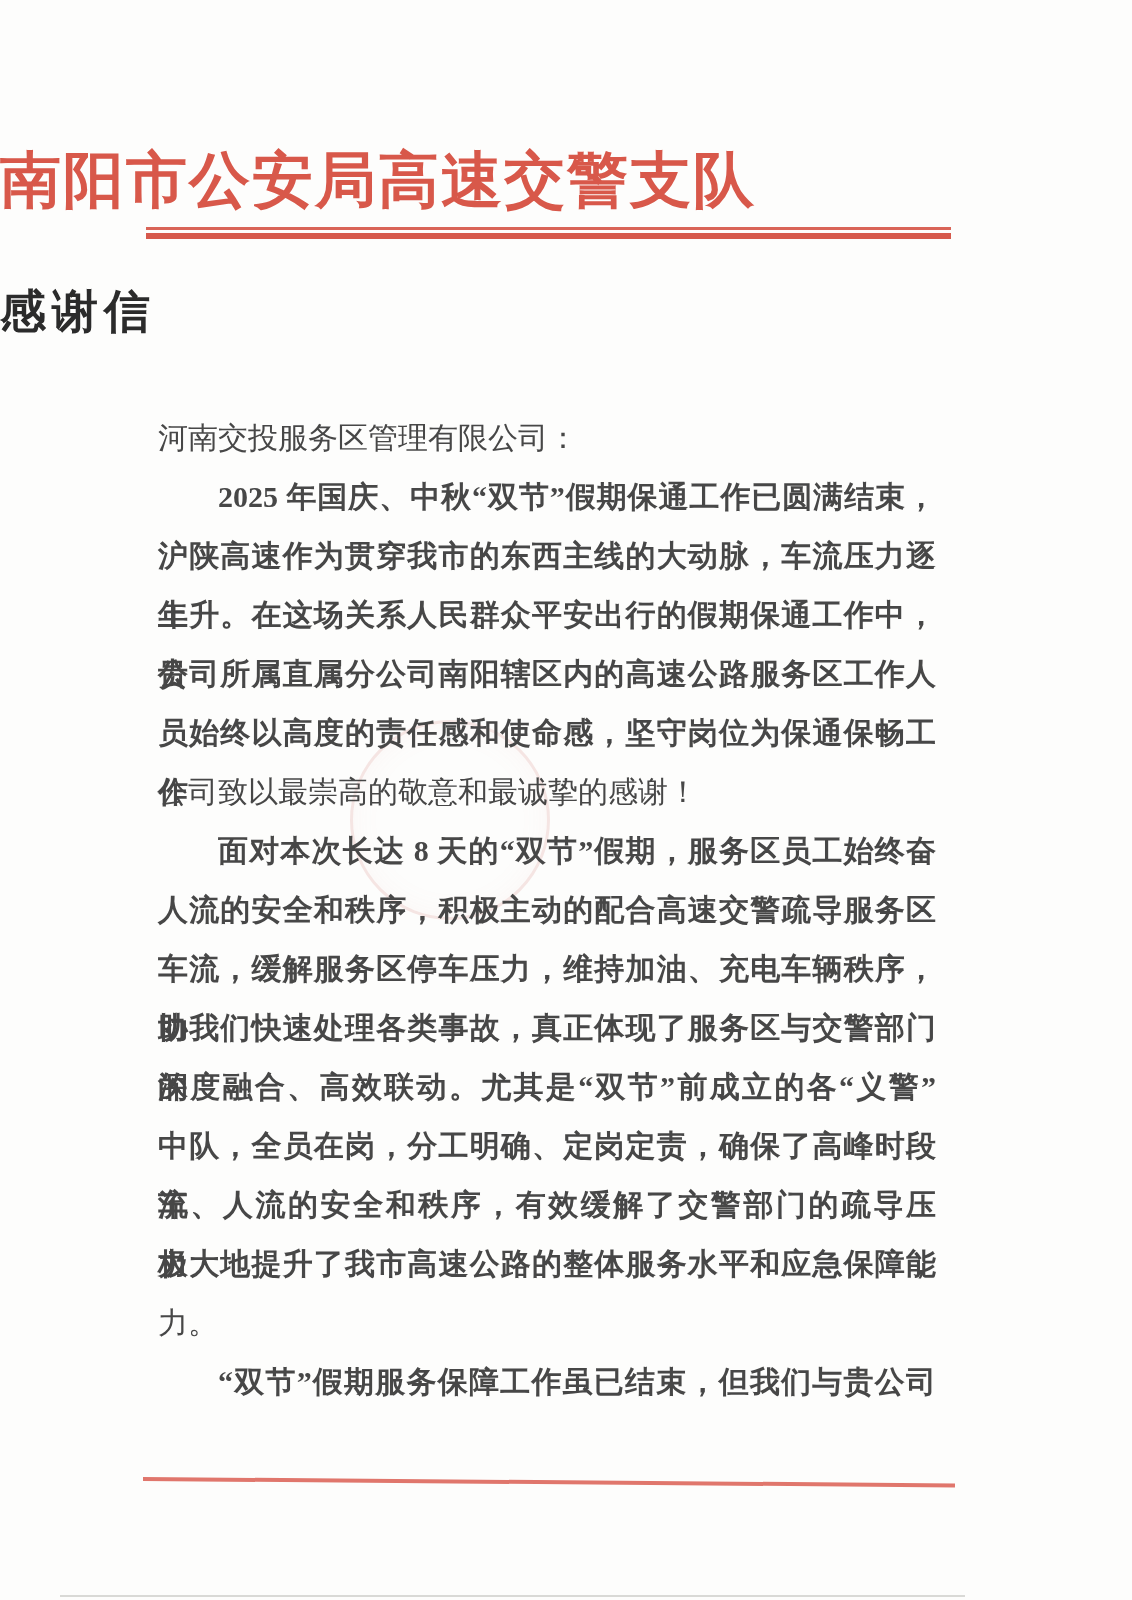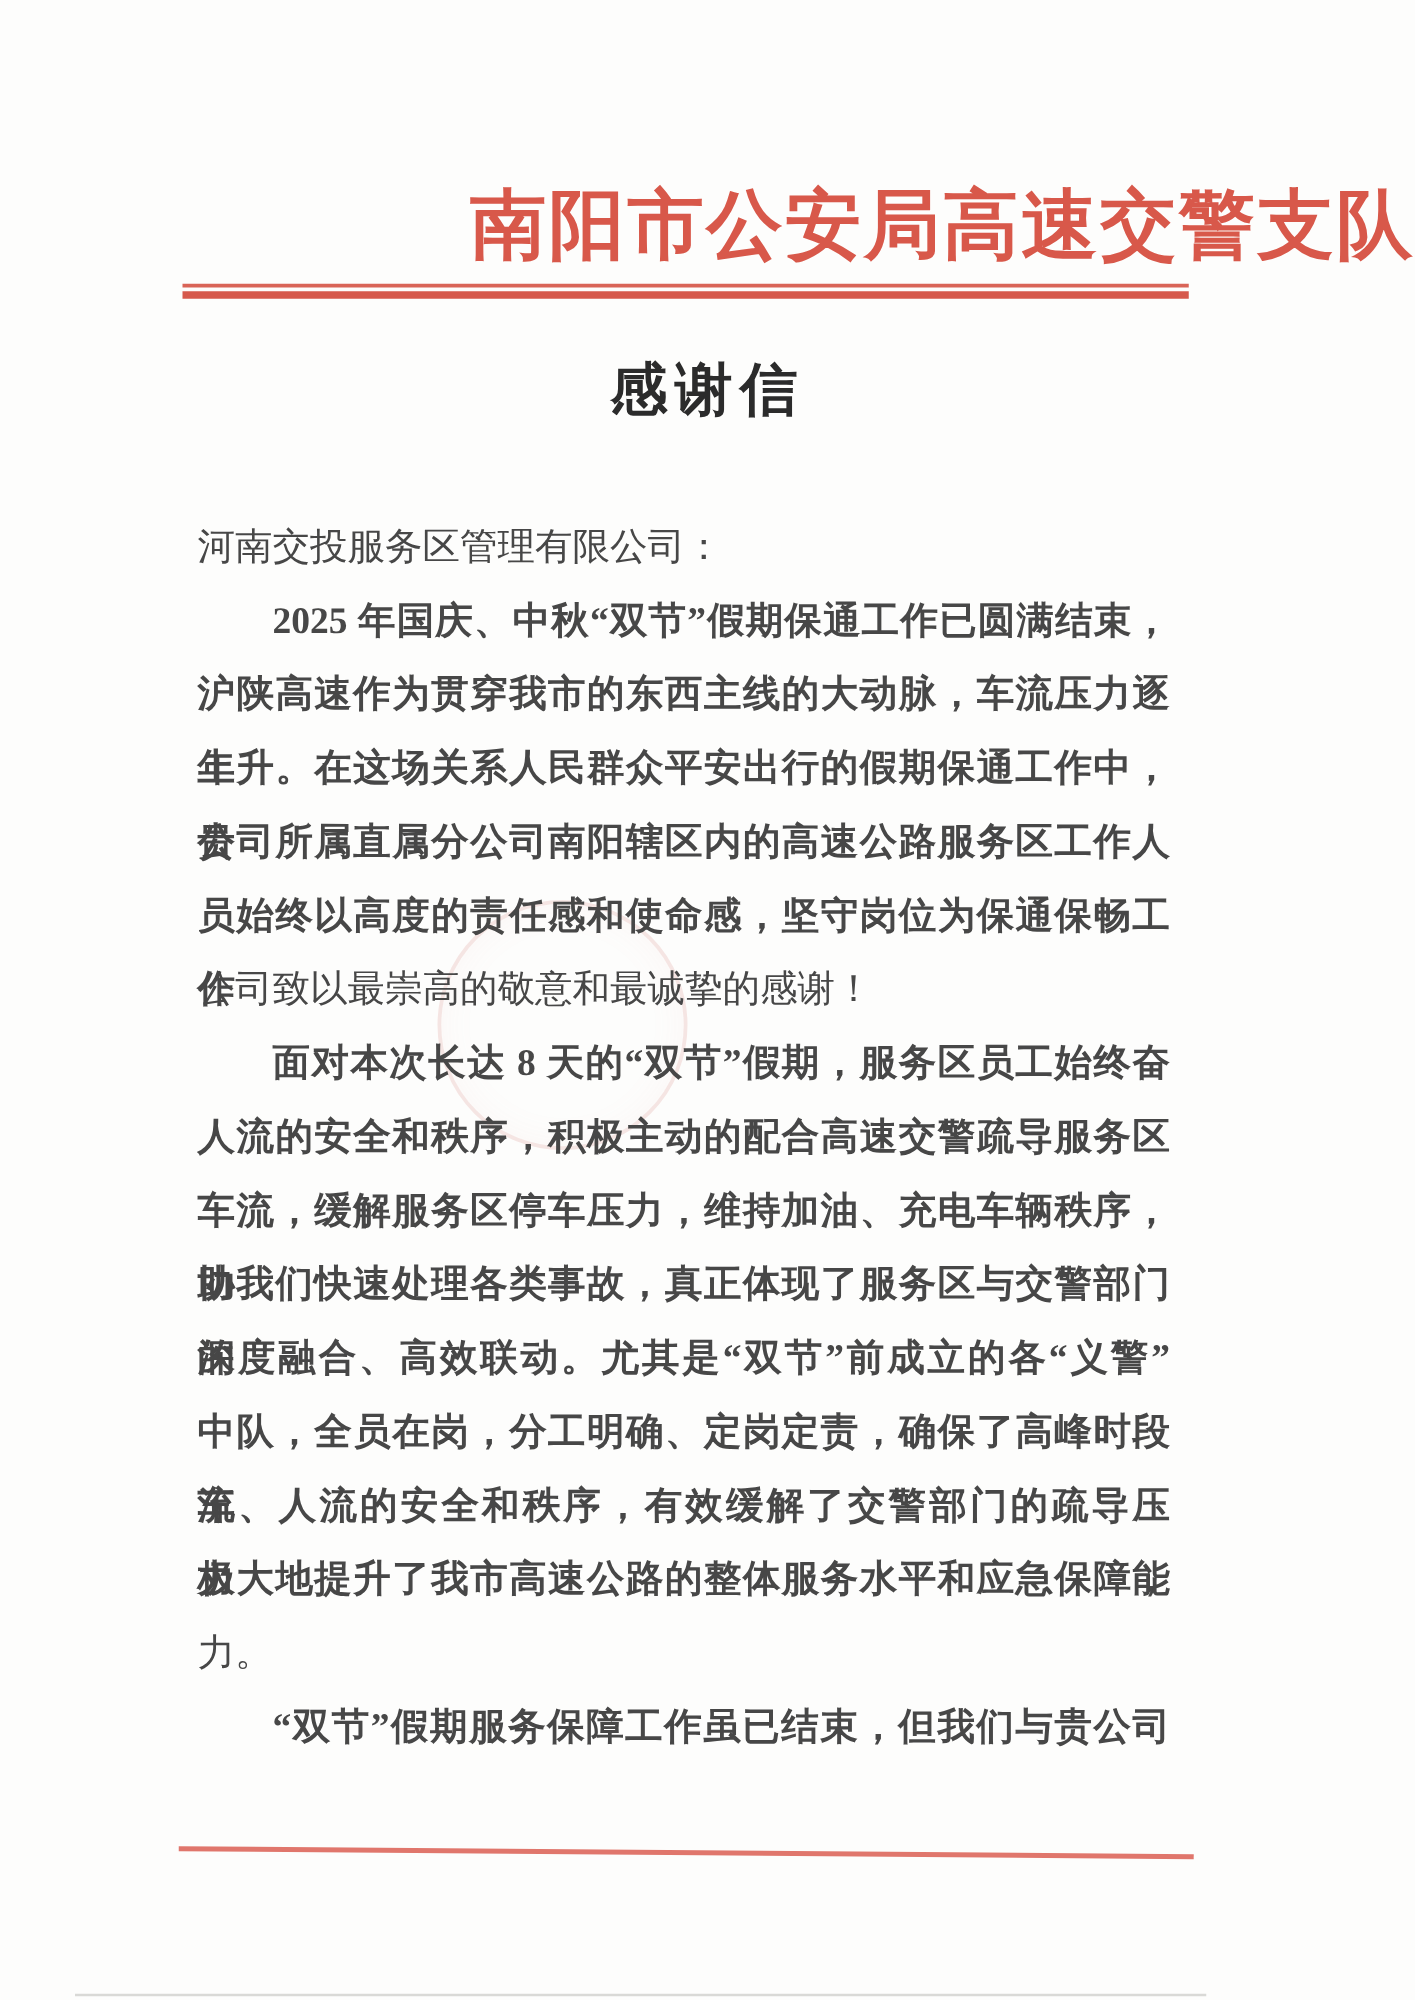--- a/index.html
+++ b/index.html
@@ -11,21 +11,21 @@
     background: #fdfdfc;
     overflow: hidden;
     font-family: "Liberation Serif", "DejaVu Serif", serif;
   }
   
   .letterhead-title {
     position: absolute;
     top: 140px;
     left: 0;
     width: 1132px;
-    text-align: right;
+    text-align: left;
     font-size: 61px;
     font-weight: bold;
     color: #d8584a;
     letter-spacing: 2px;
     white-space: nowrap;
   }
   
   .rule-thin {
     position: absolute;
     top: 227px; left: 146px;
@@ -37,21 +37,20 @@
     top: 233px; left: 146px;
     width: 805px; height: 6px;
     background: #d6594c;
   }
   
   .doc-title {
     position: absolute;
     top: 281px; left: 0;
     width: 1132px;
     margin: 0;
-    text-align: center;
     font-size: 46px;
     font-weight: bold;
     color: #2b2b2b;
     letter-spacing: 6px;
   }
   
   .seal-bleed {
     position: absolute;
     left: 350px; top: 720px;
     width: 194px; height: 194px;

